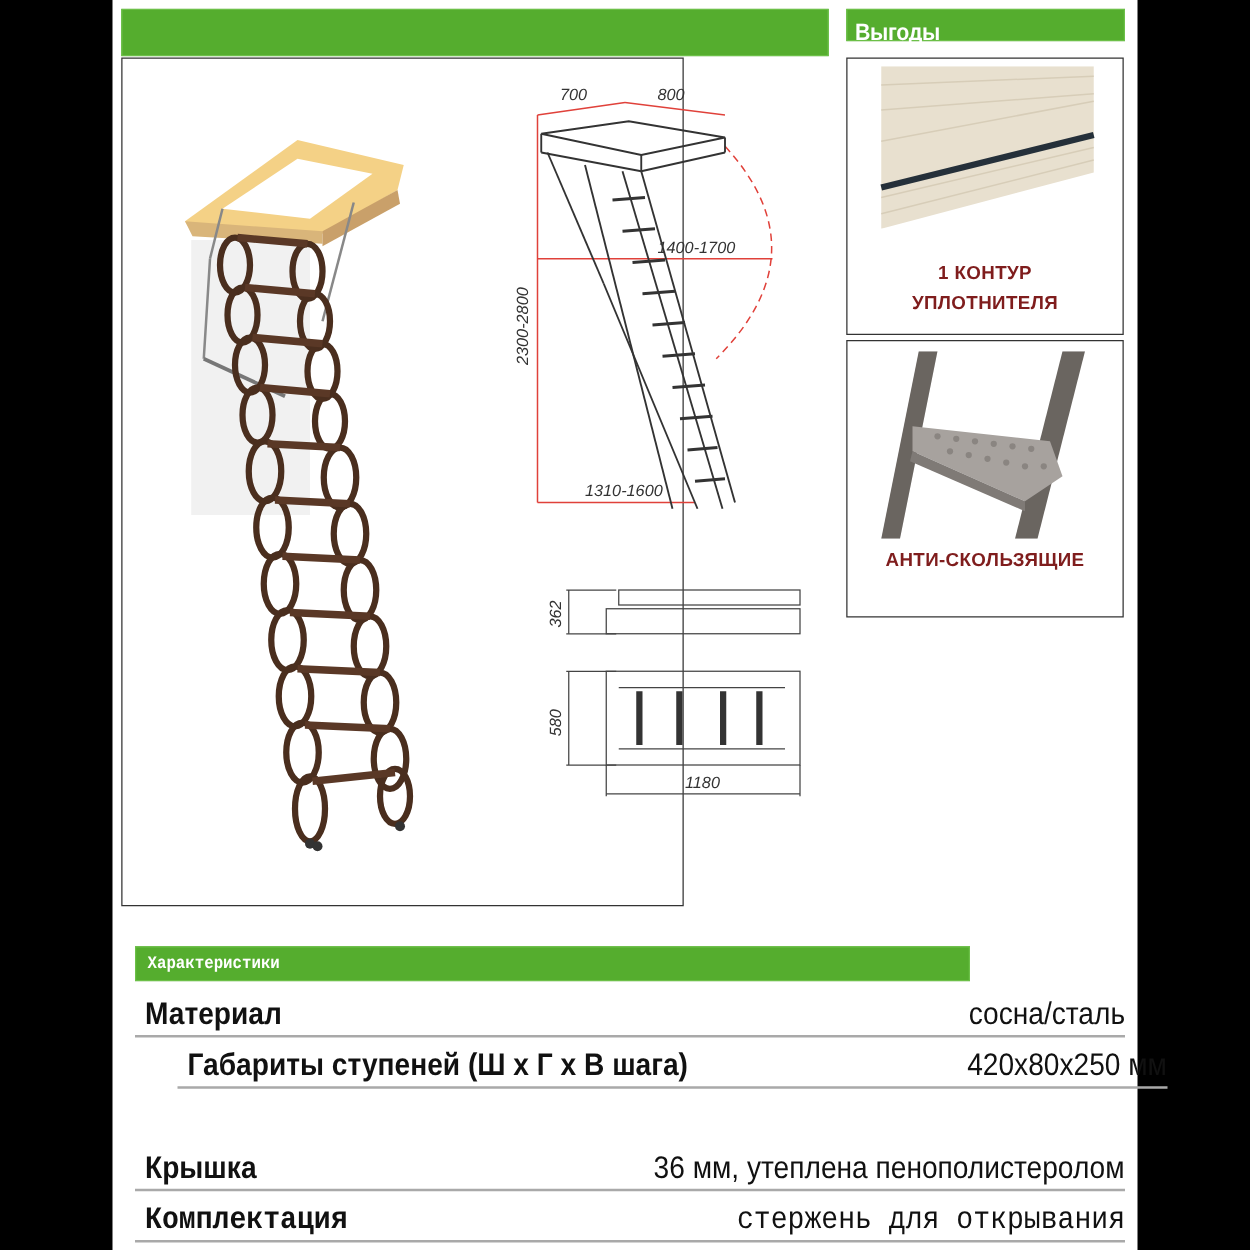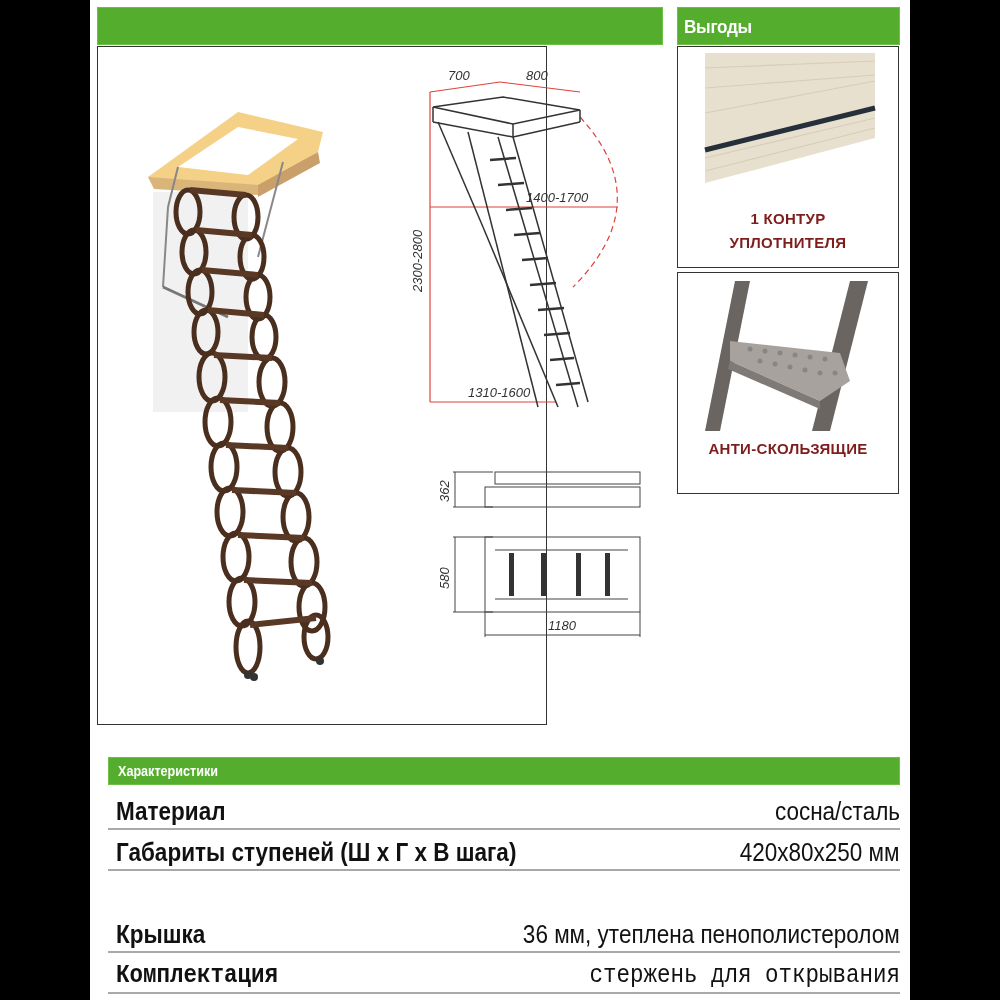--- a/index.html
+++ b/index.html
@@ -10,21 +10,21 @@
     }
     .page {
       position: absolute; left: 90px; top: 0; width: 820px; height: 1000px;
       background: #ffffff;
     }
     .green-bar {
       position: absolute; background: #55ad2e; color: #ffffff; font-weight: bold;
       box-shadow: inset 0 0 0 1px #6cc048;
     }
     .top-left-bar { left: 7px; top: 7px; width: 566px; height: 38px; }
-    .top-right-bar { left: 587px; top: 7px; width: 223px; height: 38px; }
+    .top-right-bar { left: 587px; top: 7px; width: 223px; height: 26px; }
     .top-right-bar span {
       position: absolute; left: 7px; top: 9px; font-size: 19px; letter-spacing: -0.3px;
       font-family: "Liberation Sans", sans-serif; font-weight: bold;
       transform: scaleX(0.9); transform-origin: left center;
     }
     .main-panel {
       position: absolute; left: 7px; top: 46px; width: 450px; height: 679px;
       border: 1.5px solid #333; box-sizing: border-box; background: #fff;
     }
     .card {
@@ -33,21 +33,21 @@
     }
     .card-1 { top: 46px; height: 222px; }
     .card-2 { top: 272px; height: 222px; }
     .card-caption {
       position: absolute; left: 0; right: 0; text-align: center;
       font-weight: bold; font-size: 15px; line-height: 24px; color: #7f1d1d;
       letter-spacing: 0.3px;
     }
     .card-1 .card-caption { top: 160px; }
     .card-2 .card-caption { top: 164px; }
-    .specs-bar { left: 18px; top: 757px; width: 792px; height: 28px; }
+    .specs-bar { left: 18px; top: 757px; width: 668px; height: 28px; font-family: Liberation Mono, monospace; }
     .specs-bar span {
       position: absolute; left: 10px; top: 6px; font-size: 14px;
       transform: scaleX(0.9); transform-origin: left center;
     }
     .spec-row {
       position: absolute; left: 18px; width: 792px; height: 40px;
       border-bottom: 2px solid #a9a9a9;
     }
     .spec-label {
       position: absolute; left: 8px; bottom: 2px; font-size: 25px; font-weight: bold;
@@ -243,21 +243,21 @@
   </div>
 
   <div class="green-bar specs-bar">
     <span>Характеристики</span>
   </div>
 
   <div class="spec-row" style="top:788px;">
     <span class="spec-label">Материал</span>
     <span class="spec-value">сосна/сталь</span>
   </div>
-  <div class="spec-row" style="top:829px;">
+  <div class="spec-row" style="top:829px;margin-left:34px;">
     <span class="spec-label">Габариты ступеней (Ш х Г х В шага)</span>
     <span class="spec-value">420х80х250 мм</span>
   </div>
   <div class="spec-row" style="top:911px;">
     <span class="spec-label">Крышка</span>
     <span class="spec-value">36 мм, утеплена пенополистеролом</span>
   </div>
   <div class="spec-row" style="top:952px;font-family:Liberation Mono, monospace;">
     <span class="spec-label">Комплектация</span>
     <span class="spec-value">стержень для открывания</span>

